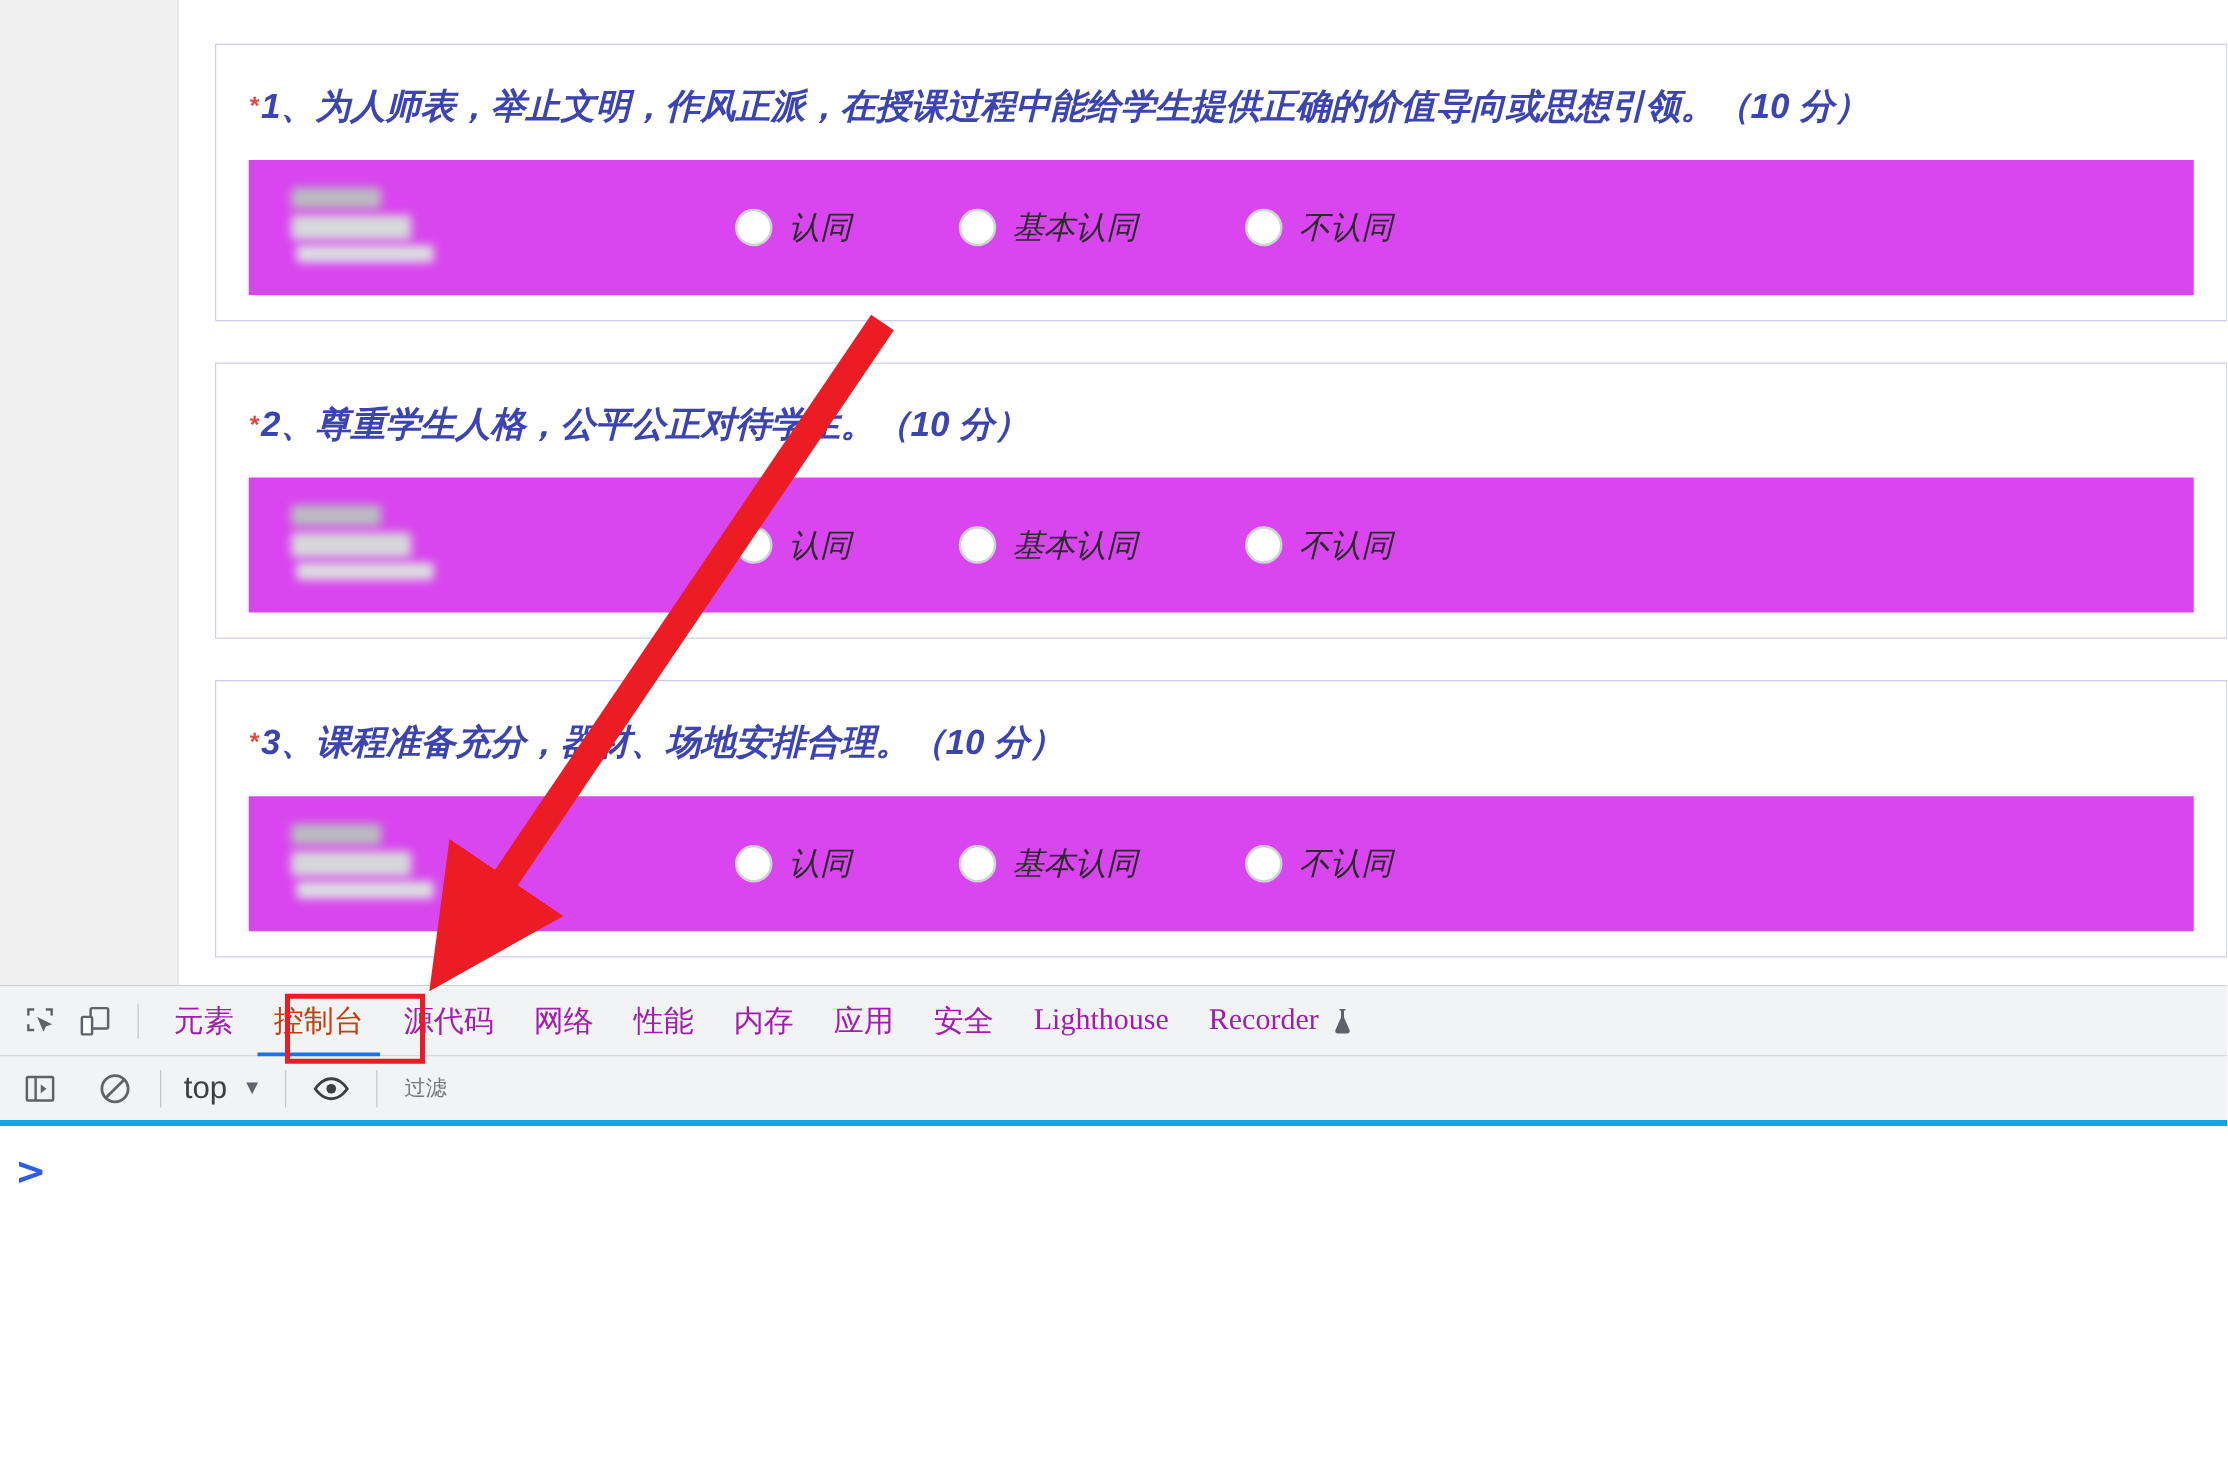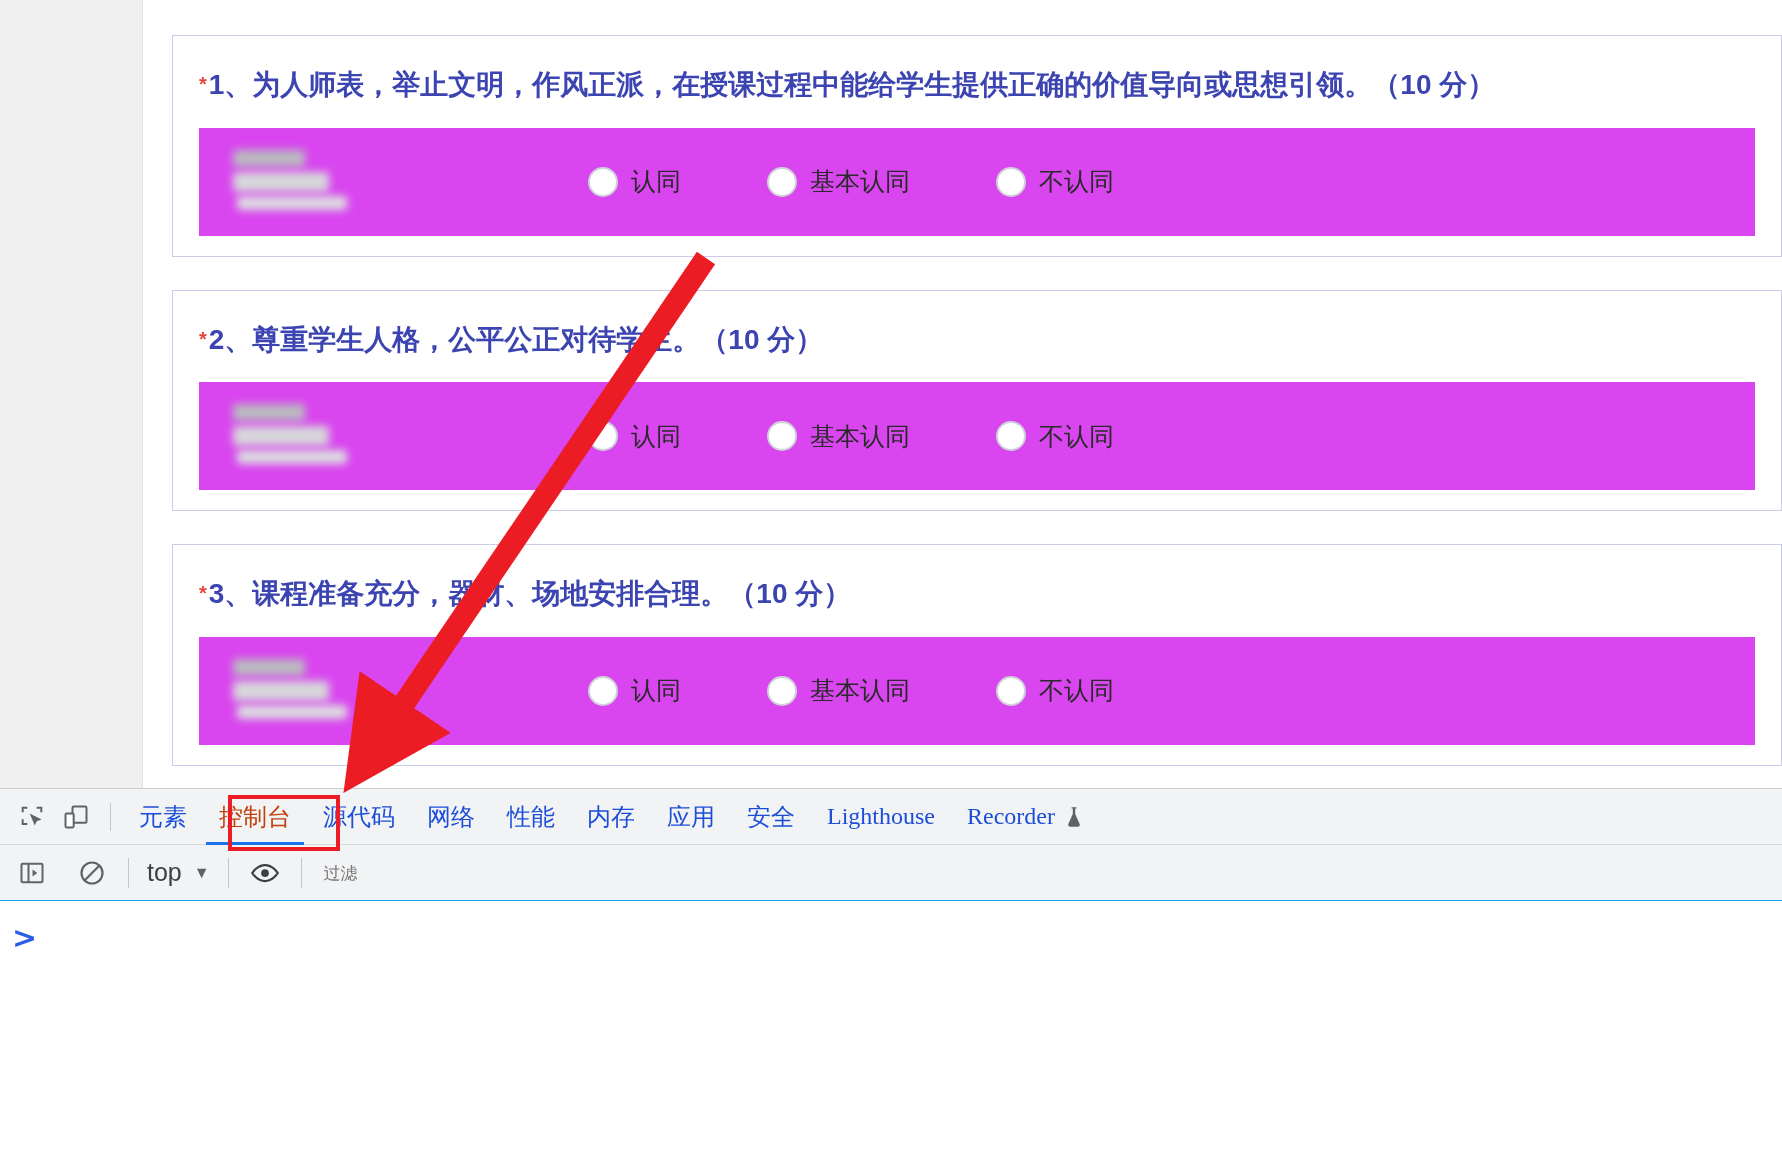--- a/index.html
+++ b/index.html
@@ -25,20 +25,21 @@
     position: absolute; left: 144px; top: 0; right: 0; height: 788px;
     background: #ffffff; padding-top: 35px;
   }
 
   .q-card {
     margin: 0 0 33px 28px;
     border: 1px solid #ccccea;
     background: #ffffff;
     padding: 0;
     min-height: 200px;
+    font-style: italic;
   }
   .q-title {
     color: #3b44b0;
     font-size: 28px;
     font-weight: bold;
     line-height: 1.2;
     padding: 32px 24px 0 26px;
     white-space: nowrap;
     letter-spacing: 0px;
   }
@@ -90,35 +91,35 @@
   }
   .dt-icon-btn {
     width: 44px; height: 44px; display: flex; align-items: center; justify-content: center;
     color: #5f6368;
   }
   .dt-icon-btn:first-child { margin-left: 10px; }
   .tab-divider {
     width: 1px; height: 28px; background: #c4c7c9; margin: 0 12px;
   }
   .dt-tab {
-    font-size: 24px; color: #1d4ed8; padding: 0 16px; height: 56px;
+    font-size: 24px; color: #a21caf; padding: 0 16px; height: 56px;
     display: flex; align-items: center; white-space: nowrap;
     font-family: "DejaVu Sans", "Liberation Sans", sans-serif;
   }
   .dt-tab .lat { font-family: Liberation Serif, serif; }
   .dt-tab.active { color: #c2410c; position: relative; }
   .dt-tab.active::after {
     content: ""; position: absolute; left: 3px; right: 3px; bottom: 0; height: 3px;
     background: #1a73e8;
   }
   .flask { margin-left: 10px; display:inline-flex; color:#5f6368; }
 
   .dt-toolbar {
     height: 56px; background: #f1f3f4;
-    border-bottom: 1px solid #0ea5e9;
+    border-bottom: 5px solid #0ea5e9;
     display: flex; align-items: center;
   }
   .tb-sep { width: 1px; height: 30px; background: #c4c7c9; margin: 0 14px; }
   .ctx-select {
     display: flex; align-items: center; font-size: 25px; color: #3c4043;
     font-family: "Liberation Sans", sans-serif; padding: 0 4px;
   }
   .ctx-select .caret { margin-left: 12px; font-size: 16px; color: #5f6368; }
   .filter-input {
     font-size: 17px; color: #9aa0a6; padding-left: 8px;

